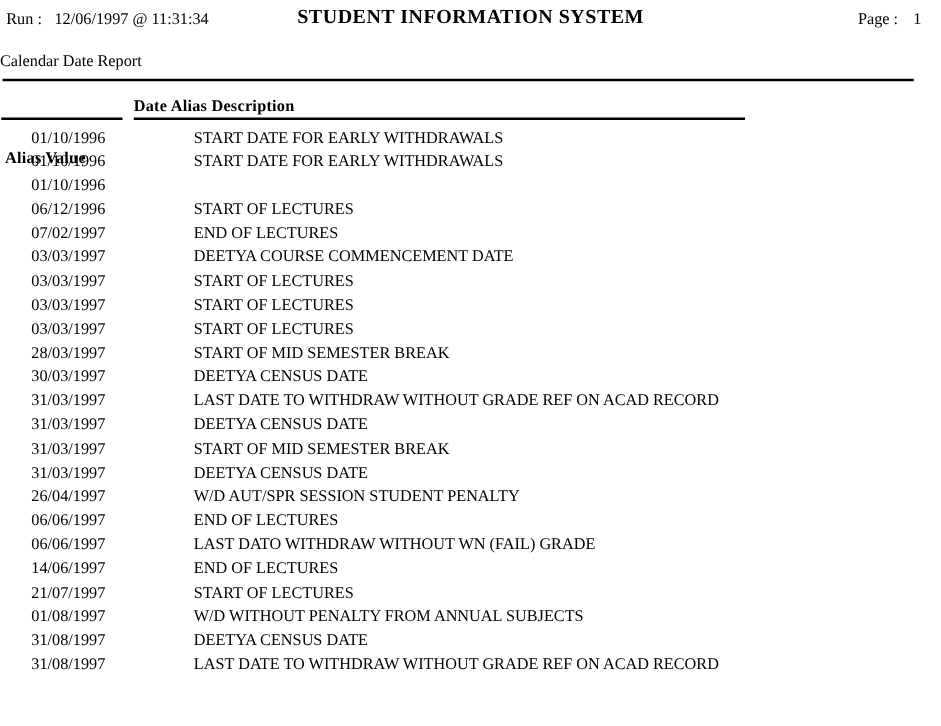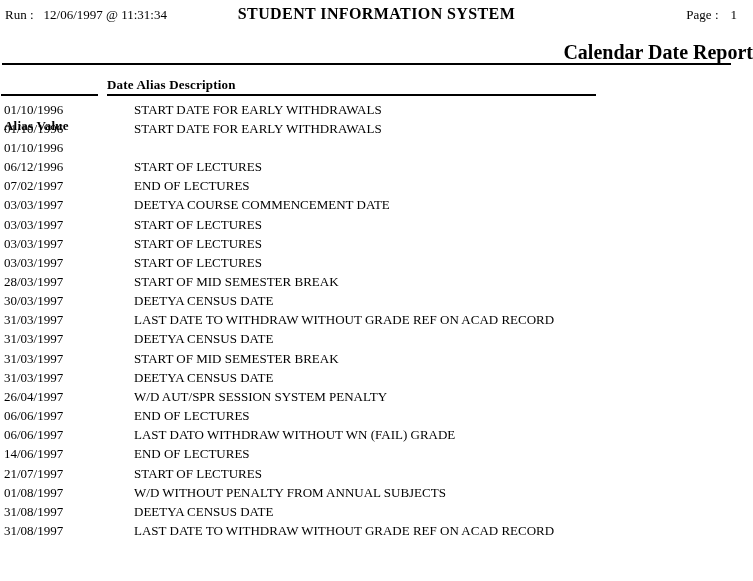--- a/index.html
+++ b/index.html
@@ -12,31 +12,31 @@
   .run-line { position: absolute; left: 5px; top: 7px; font-size: 13px; white-space: pre; }
   .run-line .gap { display: inline-block; width: 10px; }
   .main-title {
     position: absolute; left: 0; right: 0; top: 5px;
     text-align: center; font-weight: bold; font-size: 16px; letter-spacing: 0.4px; font-family: Liberation Serif, serif;
   }
   .page-line { position: absolute; right: 16px; top: 7px; font-size: 13px; white-space: pre; }
   .page-line .gap { display: inline-block; width: 12px; }
   .subtitle {
     position: absolute; left: 0; right: 0; top: 41px;
-    text-align: right; font-weight: bold; font-size: 20px;
+    text-align: left; font-weight: normal; font-size: 13px;
   }
   .top-rule { position: absolute; left: 2px; top: 63px; width: 729px; height: 2px; background: #000; }
   .col-header { position: absolute; top: 77px; font-weight: bold; font-size: 13px; letter-spacing: 0.2px; white-space: nowrap; }
   .col-header.alias { left: 4px; margin-top: 41px; }
   .col-header.desc  { left: 107px; text-align: right; }
   .rule-alias { position: absolute; left: 1px;   top: 94px; width: 97px;  height: 2px; background: #000; }
   .rule-desc  { position: absolute; left: 107px; top: 94px; width: 489px; height: 2px; background: #000; }
   .rows { position: absolute; left: 0; right: 0; top: 100px; }
   .row { display: flex; height: 19.17px; align-items: center; font-size: 13px; white-space: nowrap; }
-  .cell-date { flex: 0 0 107px; box-sizing: border-box; padding-left: 4px; }
+  .cell-date { flex: 0 0 107px; box-sizing: border-box; padding-left: 4px; margin-left: 21px; }
   .cell-desc { flex: 1; margin-left: 27px; }
 </style>
 </head>
 <body>
 
 <div class="run-line"><span>Run :</span><span class="gap"></span><span>12/06/1997 @ 11:31:34</span></div>
 
 <div class="main-title">STUDENT INFORMATION SYSTEM</div>
 
 <div class="page-line"><span>Page :</span><span class="gap"></span><span>1</span></div>
@@ -106,21 +106,21 @@
     <div class="row">
       <span class="cell-date">31/03/1997</span>
       <span class="cell-desc">START OF MID SEMESTER BREAK</span>
     </div>
     <div class="row">
       <span class="cell-date">31/03/1997</span>
       <span class="cell-desc">DEETYA CENSUS DATE</span>
     </div>
     <div class="row">
       <span class="cell-date">26/04/1997</span>
-      <span class="cell-desc">W/D AUT/SPR SESSION SYSTEM PENALTY</span>
+      <span class="cell-desc">W/D AUT/SPR SESSION STUDENT PENALTY</span>
     </div>
     <div class="row">
       <span class="cell-date">06/06/1997</span>
       <span class="cell-desc">END OF LECTURES</span>
     </div>
     <div class="row">
       <span class="cell-date">06/06/1997</span>
       <span class="cell-desc">LAST DATO WITHDRAW WITHOUT WN (FAIL) GRADE</span>
     </div>
     <div class="row">

